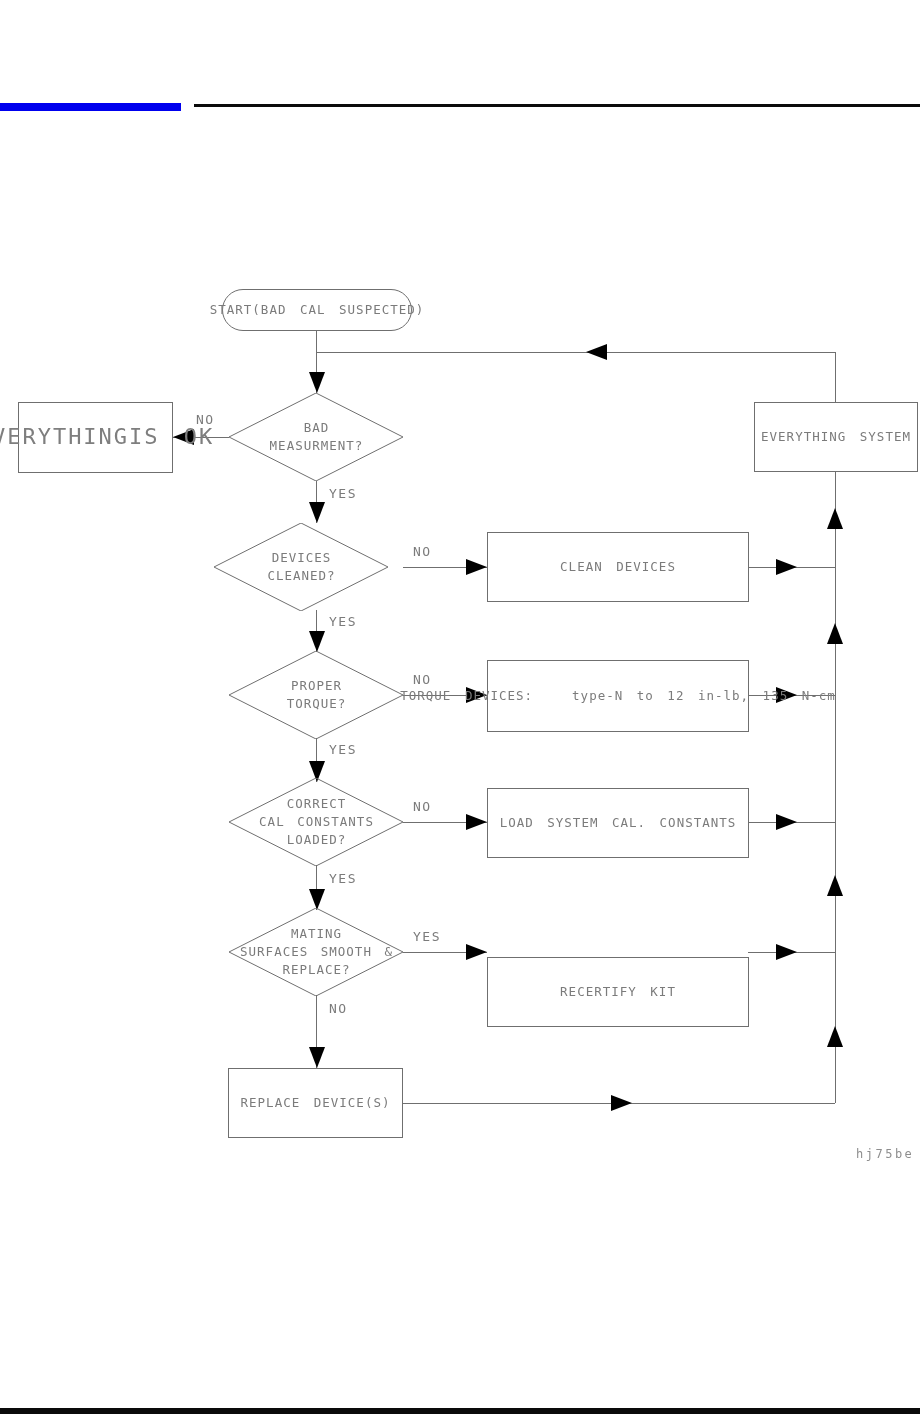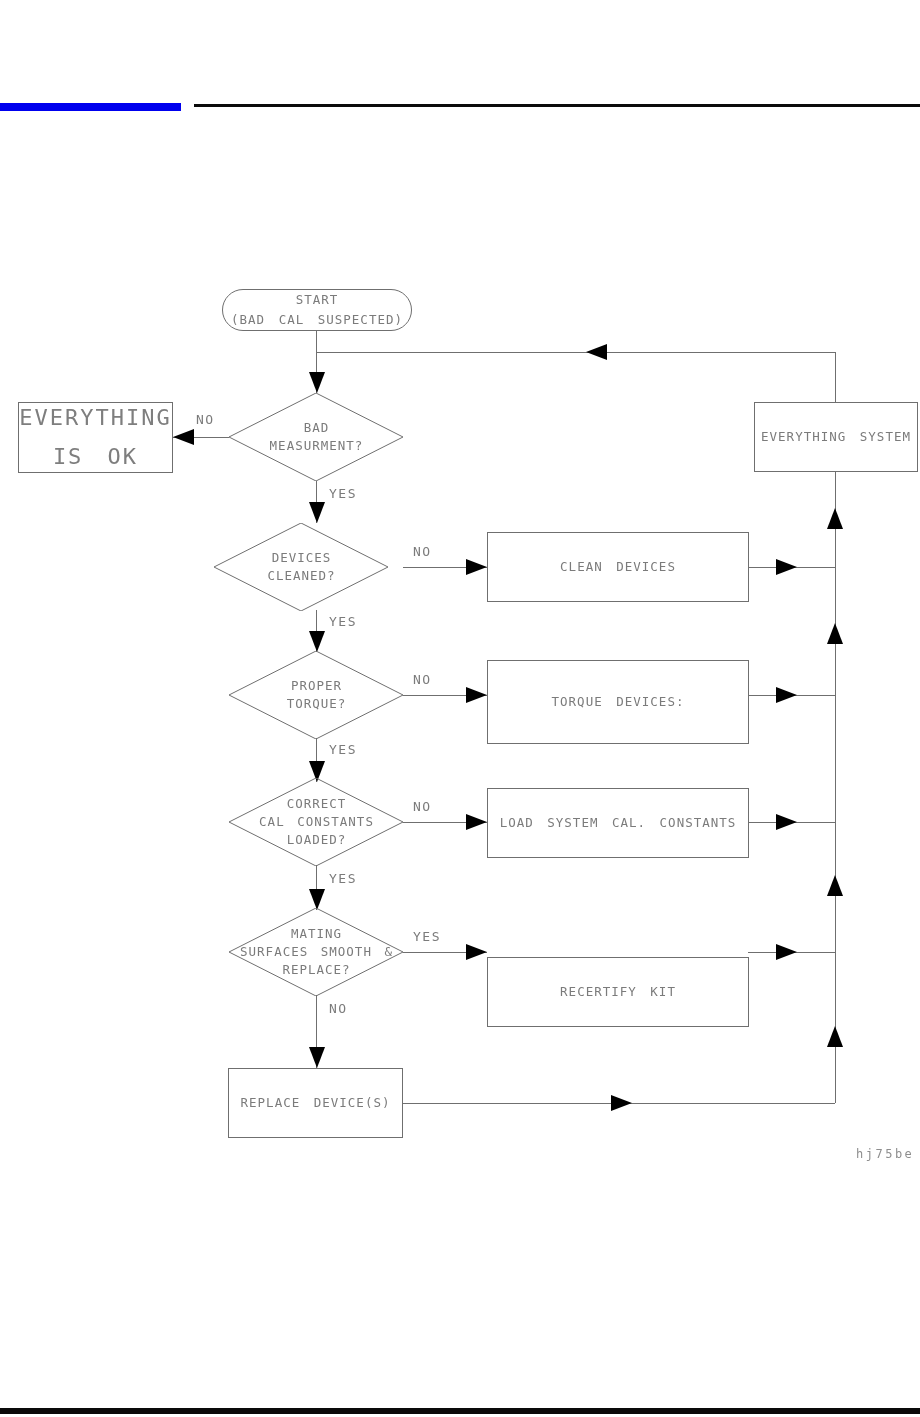--- a/index.html
+++ b/index.html
@@ -10,21 +10,21 @@
     color:#7b7b7b; overflow:hidden;
   }
   .accent-bar { position:absolute; left:0; top:103px; width:181px; height:8px; background:#0000ee; }
   .rule-top   { position:absolute; left:194px; top:104px; width:726px; height:3px; background:#0a0a0a; }
   .rule-bottom{ position:absolute; left:0; top:1408px; width:920px; height:6px; background:#0a0a0a; }
 
   .ln { position:absolute; background:#6f6f6f; }
 
   .node {
     position:absolute; border:1px solid #6f6f6f; background:#fff;
-    display:flex; flex-direction:column; align-items:center; justify-content:center;
+    display:flex; align-items:center; justify-content:center;
     text-align:center; font-size:12.5px; letter-spacing:1px; word-spacing:5px; line-height:1.6;
     white-space:nowrap;
   }
   .stadium { border-radius:22px; }
   .big { font-size:22px; letter-spacing:2px; word-spacing:9px; line-height:1.75; color:#7e7e7e;text-align:right; }
 
   .dia { position:absolute;text-decoration:underline; }
   .dia svg { display:block; }
   .dia .txt {
     position:absolute; inset:0; display:flex; flex-direction:column;
@@ -142,22 +142,23 @@
           <polygon points="87,0 174,44 87,88 0,44" fill="none" stroke="#6f6f6f" stroke-width="1"></polygon>
         </svg>
       <div class="txt">
         <span>PROPER</span>
         <span>TORQUE?</span>
       </div>
     </div>
     <div class="lbl" style="left:413px;top:672px;">NO</div>
     <div class="lbl" style="left:329px;top:742px;">YES</div>
 
-    <div class="node" style="left:487px;top:660px;width:262px;height:84px;gap:39px;">
+    <div class="node" style="left:487px;top:660px;width:262px;height:72px;gap:39px;">
       <span>TORQUE DEVICES:</span>
+      <span>type-N to 12 in-lb, 135 N-cm</span>
     </div>
 
     <div class="dia" style="left:229px;top:778px;width:175px;height:88px;">
       <svg width="175" height="88" viewBox="0 0 175 88">
           <polygon points="87,0 174,44 87,88 0,44" fill="none" stroke="#6f6f6f" stroke-width="1"></polygon>
         </svg>
       <div class="txt">
         <span>CORRECT</span>
         <span>CAL CONSTANTS</span>
         <span>LOADED?</span>

